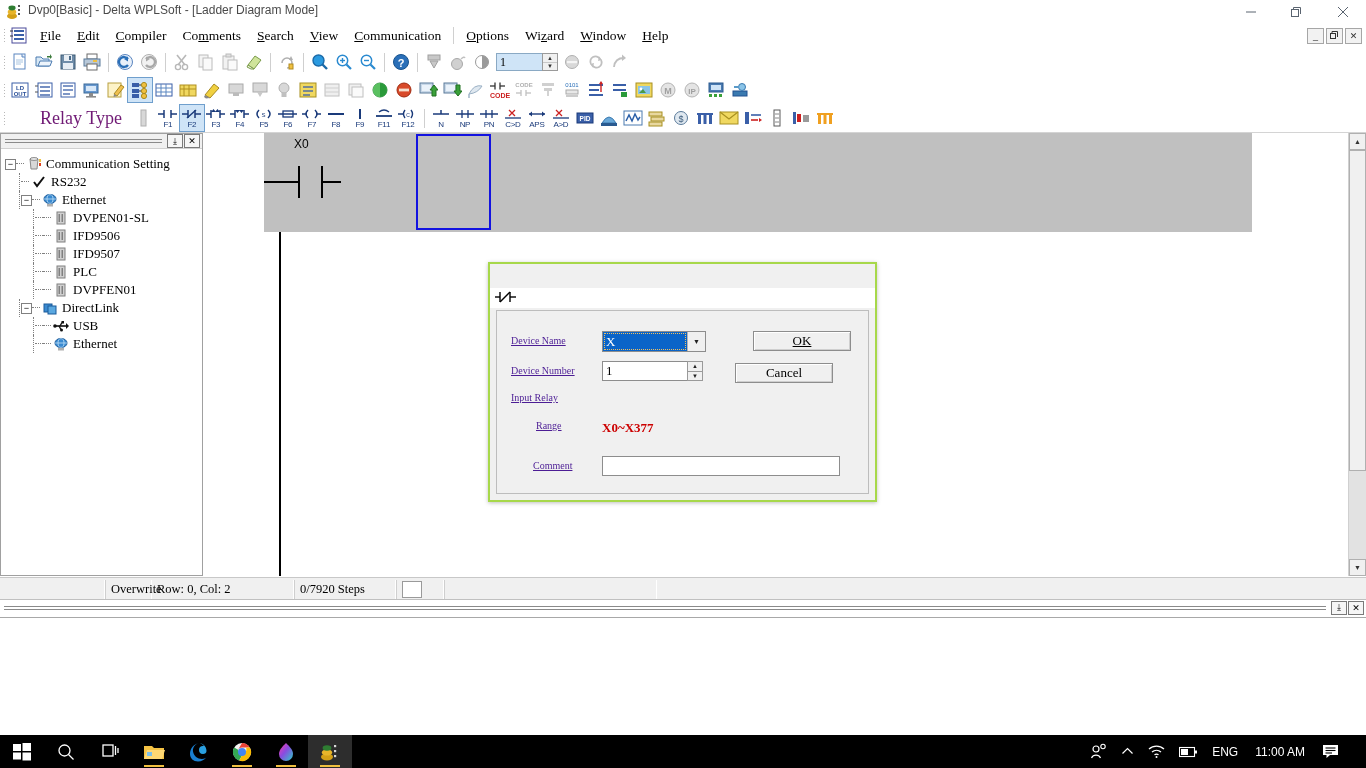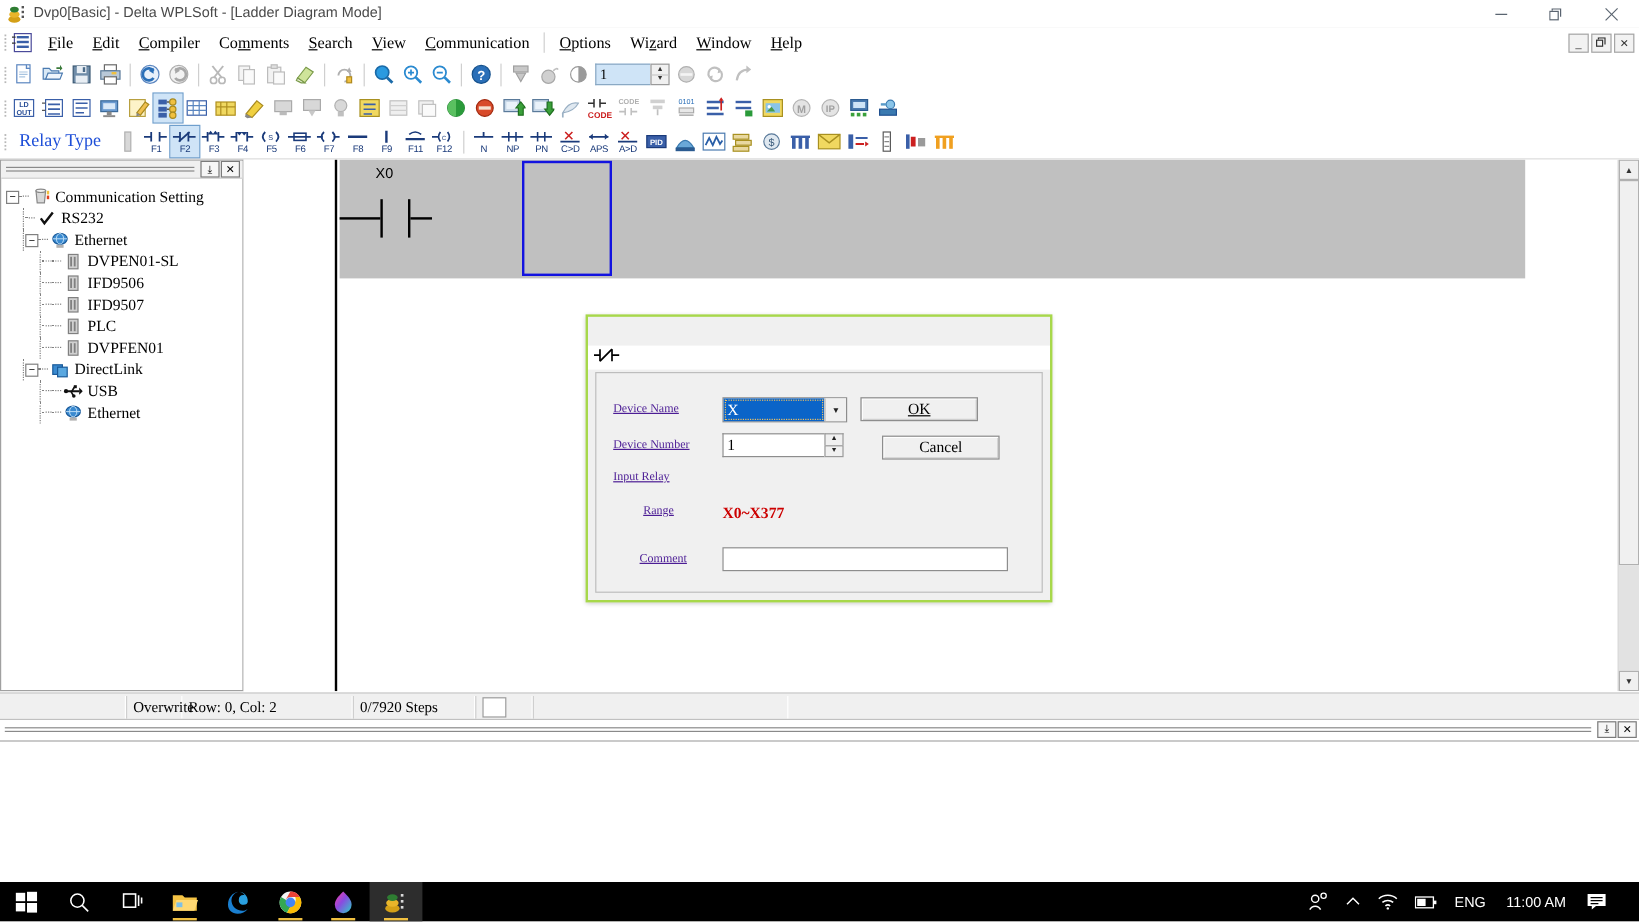--- a/index.html
+++ b/index.html
@@ -59,22 +59,22 @@
   .tb2 { top:76px; height:28px; }
   .tb3 { top:104px; height:28px; border-bottom:1px solid #d4d4d4; }
   .tbgrip { width:8px; height:24px; display:flex; align-items:center; justify-content:center; }
   .tbtn {
     width:24px; height:24px; display:flex; align-items:center; justify-content:center;
     position:relative;
   }
   .tbtn.active { background:#cfe4f7; outline:1px solid #6f9fcd; }
   .tbsep { width:1px; height:19px; background:#cfcfcf; margin:0 4px; }
   .relay-label {
-    font-family:"Liberation Serif", serif; font-size:15px; color:#1d4ed8;
-    padding:0 10px 0 8px; white-space:nowrap;
+    font-family:"Liberation Serif", serif; font-size:18px; color:#701a75;
+    padding:0 10px 0 8px; white-space:nowrap;margin-left:24px;
   }
   .fkey {
     display:flex; flex-direction:column; align-items:center; justify-content:center;
     width:24px; height:26px;
   }
   .fkey .sym { height:12px; display:flex; align-items:center; }
   .fkey .lbl {
     font-family:"Liberation Sans", sans-serif; font-size:8px; color:#1a3a7a;
     line-height:9px; letter-spacing:-0.3px;
   }
@@ -123,21 +123,21 @@
   .tvert { width:1px; align-self:stretch; border-left:1px dotted #808080; flex:none; }
   .ticon { width:17px; height:16px; margin:0 3px 0 1px; flex:none; display:flex; align-items:center; justify-content:center; }
   .tlabel { padding-left:1px; }
 
   
   .editor {
     position:absolute; left:203px; top:133px; width:1163px; height:443px;
     background:#ffffff; overflow:hidden;
   }
   .ladder-area {
-    position:absolute; left:80px; top:0px; width:988px; height:99px;
+    position:absolute; left:61px; top:0px; width:988px; height:99px;
     background:#c0c0c0;
   }
   .rung-line { position:absolute; background:#000; }
   .left-rail {
     position:absolute; left:76px; top:0; width:2px; height:443px; background:#000;
   }
   .sel-box {
     position:absolute; left:152px; top:1px; width:75px; height:96px;
     border:2px solid #1313e0; box-sizing:border-box;
   }
@@ -1252,21 +1252,21 @@
       </div>
 
       <div class="dlg-label" style="left:14px; top:81px;">Input Relay</div>
 
       <div class="dlg-label" style="left:39px; top:109px;">Range</div>
       <div class="range-val" style="left:105px; top:109px;">X0~X377</div>
 
       <div class="dlg-label" style="left:36px; top:149px;">Comment</div>
       <input class="comment-input" type="text" style="left: 105px; top: 145px;" value="">
 
-      <div class="dlg-btn" style="left:220px; top:20px;text-decoration:underline;">OK</div>
+      <div class="dlg-btn" style="left:256px; top:20px;text-decoration:underline;">OK</div>
       <div class="dlg-btn" style="left:238px; top:52px;">Cancel</div>
     </div>
   </div>
 
   <div class="statusbar">
     <div class="sb-cell" style="width:105px; border-left:none;"></div>
     <div class="sb-cell" style="width:47px;">Overwrite</div>
     <div class="sb-cell" style="width:142px; border-left:none;">Row: 0, Col: 2</div>
     <div class="sb-cell" style="width:102px;">0/7920 Steps</div>
     <div class="sb-cell" style="width:48px;">

